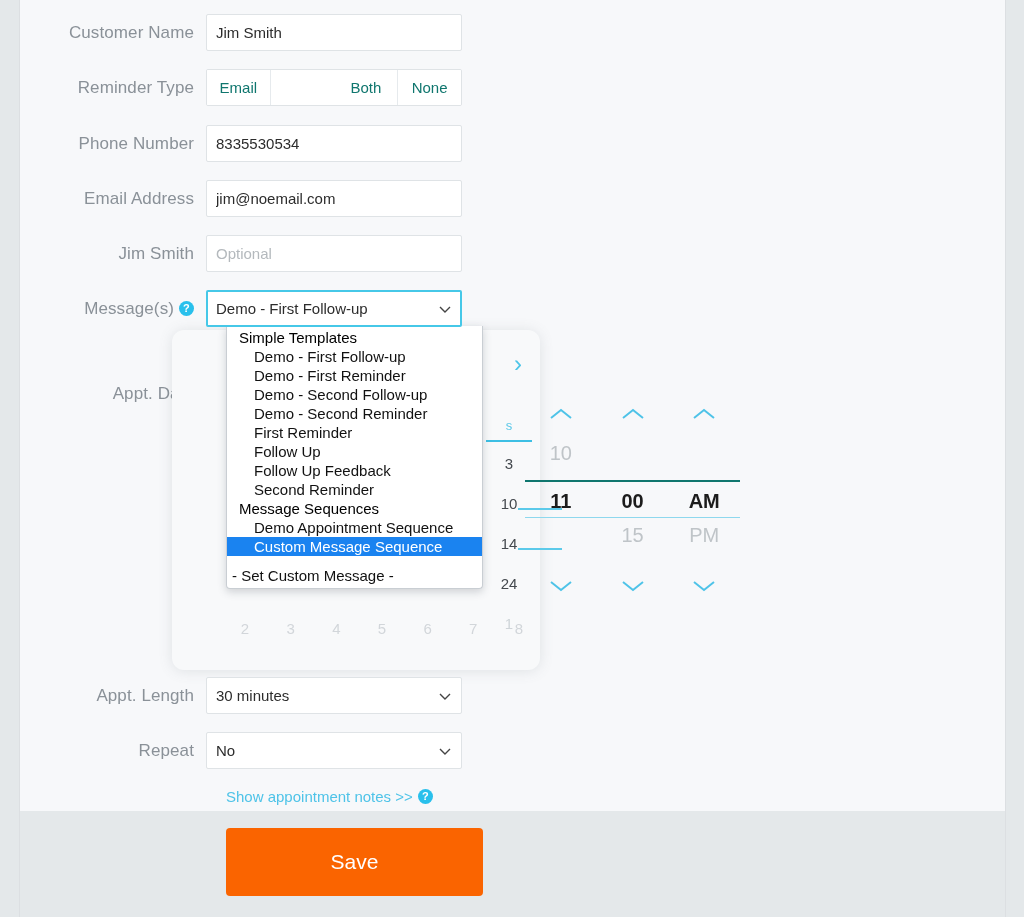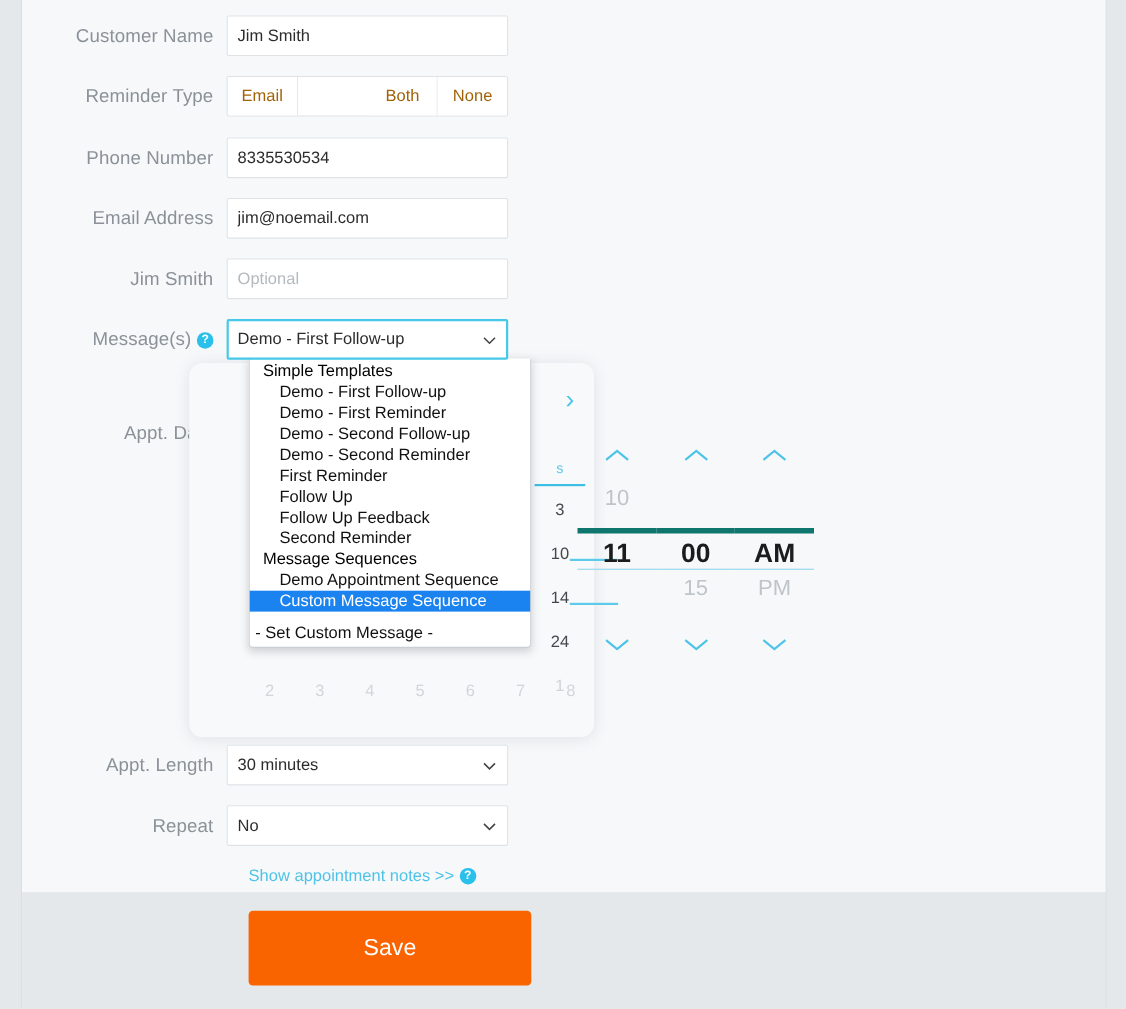--- a/index.html
+++ b/index.html
@@ -77,21 +77,21 @@
     background: #fff;
     border-radius: 2px;
     overflow: hidden;
   }
   .seg {
     flex: 1;
     display: flex;
     align-items: center;
     justify-content: center;
     font-size: 15px;
-    color: #a16207;
+    color: #0f766e;
     border-right: 1px solid #e6eaed;
     cursor: pointer;
     background: #fff;
     user-select: none;
   }
   .seg:last-child { border-right: none; }
   .seg.active {
     background: #2ab7da;
     color: #14532d;
     margin-top: 47px;
@@ -235,24 +235,24 @@
     top: 42px; left: 0; right: 0;
     font-size: 20px;
     color: #bfc4c8;
     cursor: pointer;
   }
   .tp-current {
     position: absolute;
     top: 80px; left: 0; right: 0;
     height: 38px;
     line-height: 38px;
-    font-size: 24px;
+    font-size: 20px;
     color: #1c1c1c;
     font-weight: bold;
-    border-top: 5px solid #0f766e;
+    border-top: 2px solid #0f766e;
     border-bottom: 1px solid #8ed8ee;
   }
   .tp-below {
     position: absolute;
     top: 124px; left: 0; right: 0;
     font-size: 20px;
     color: #bfc4c8;
     cursor: pointer;
   }
 

